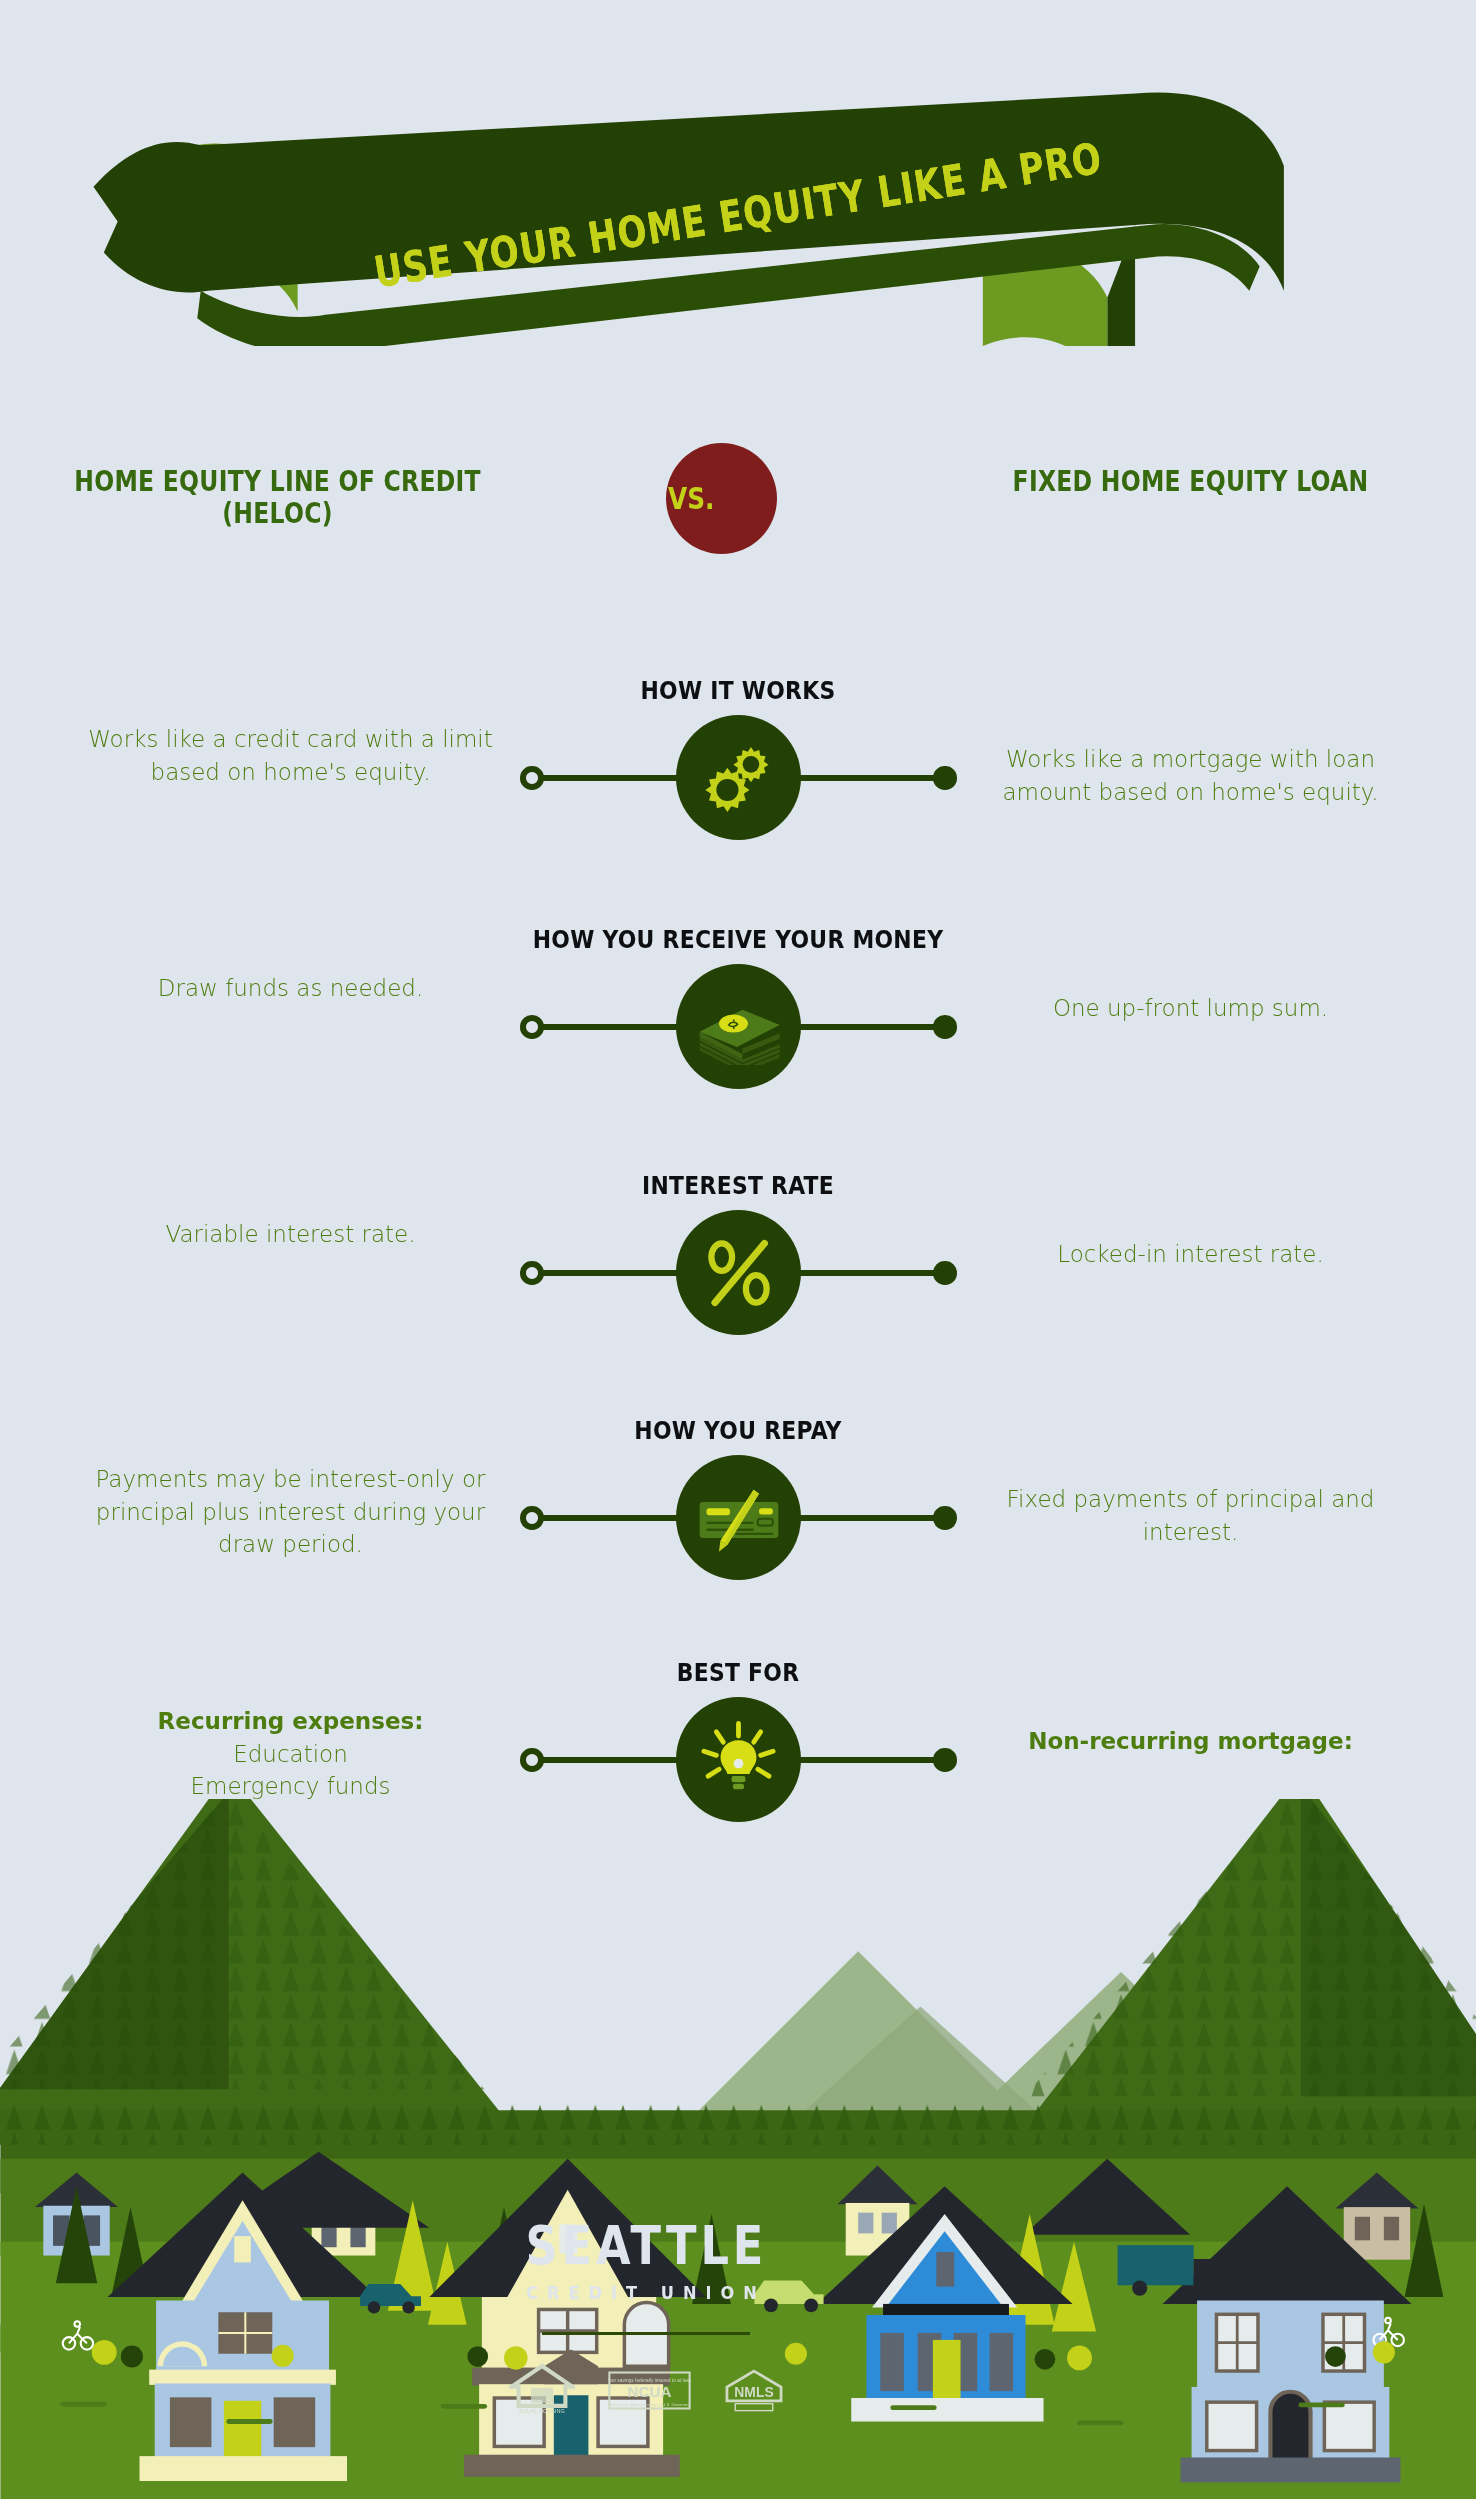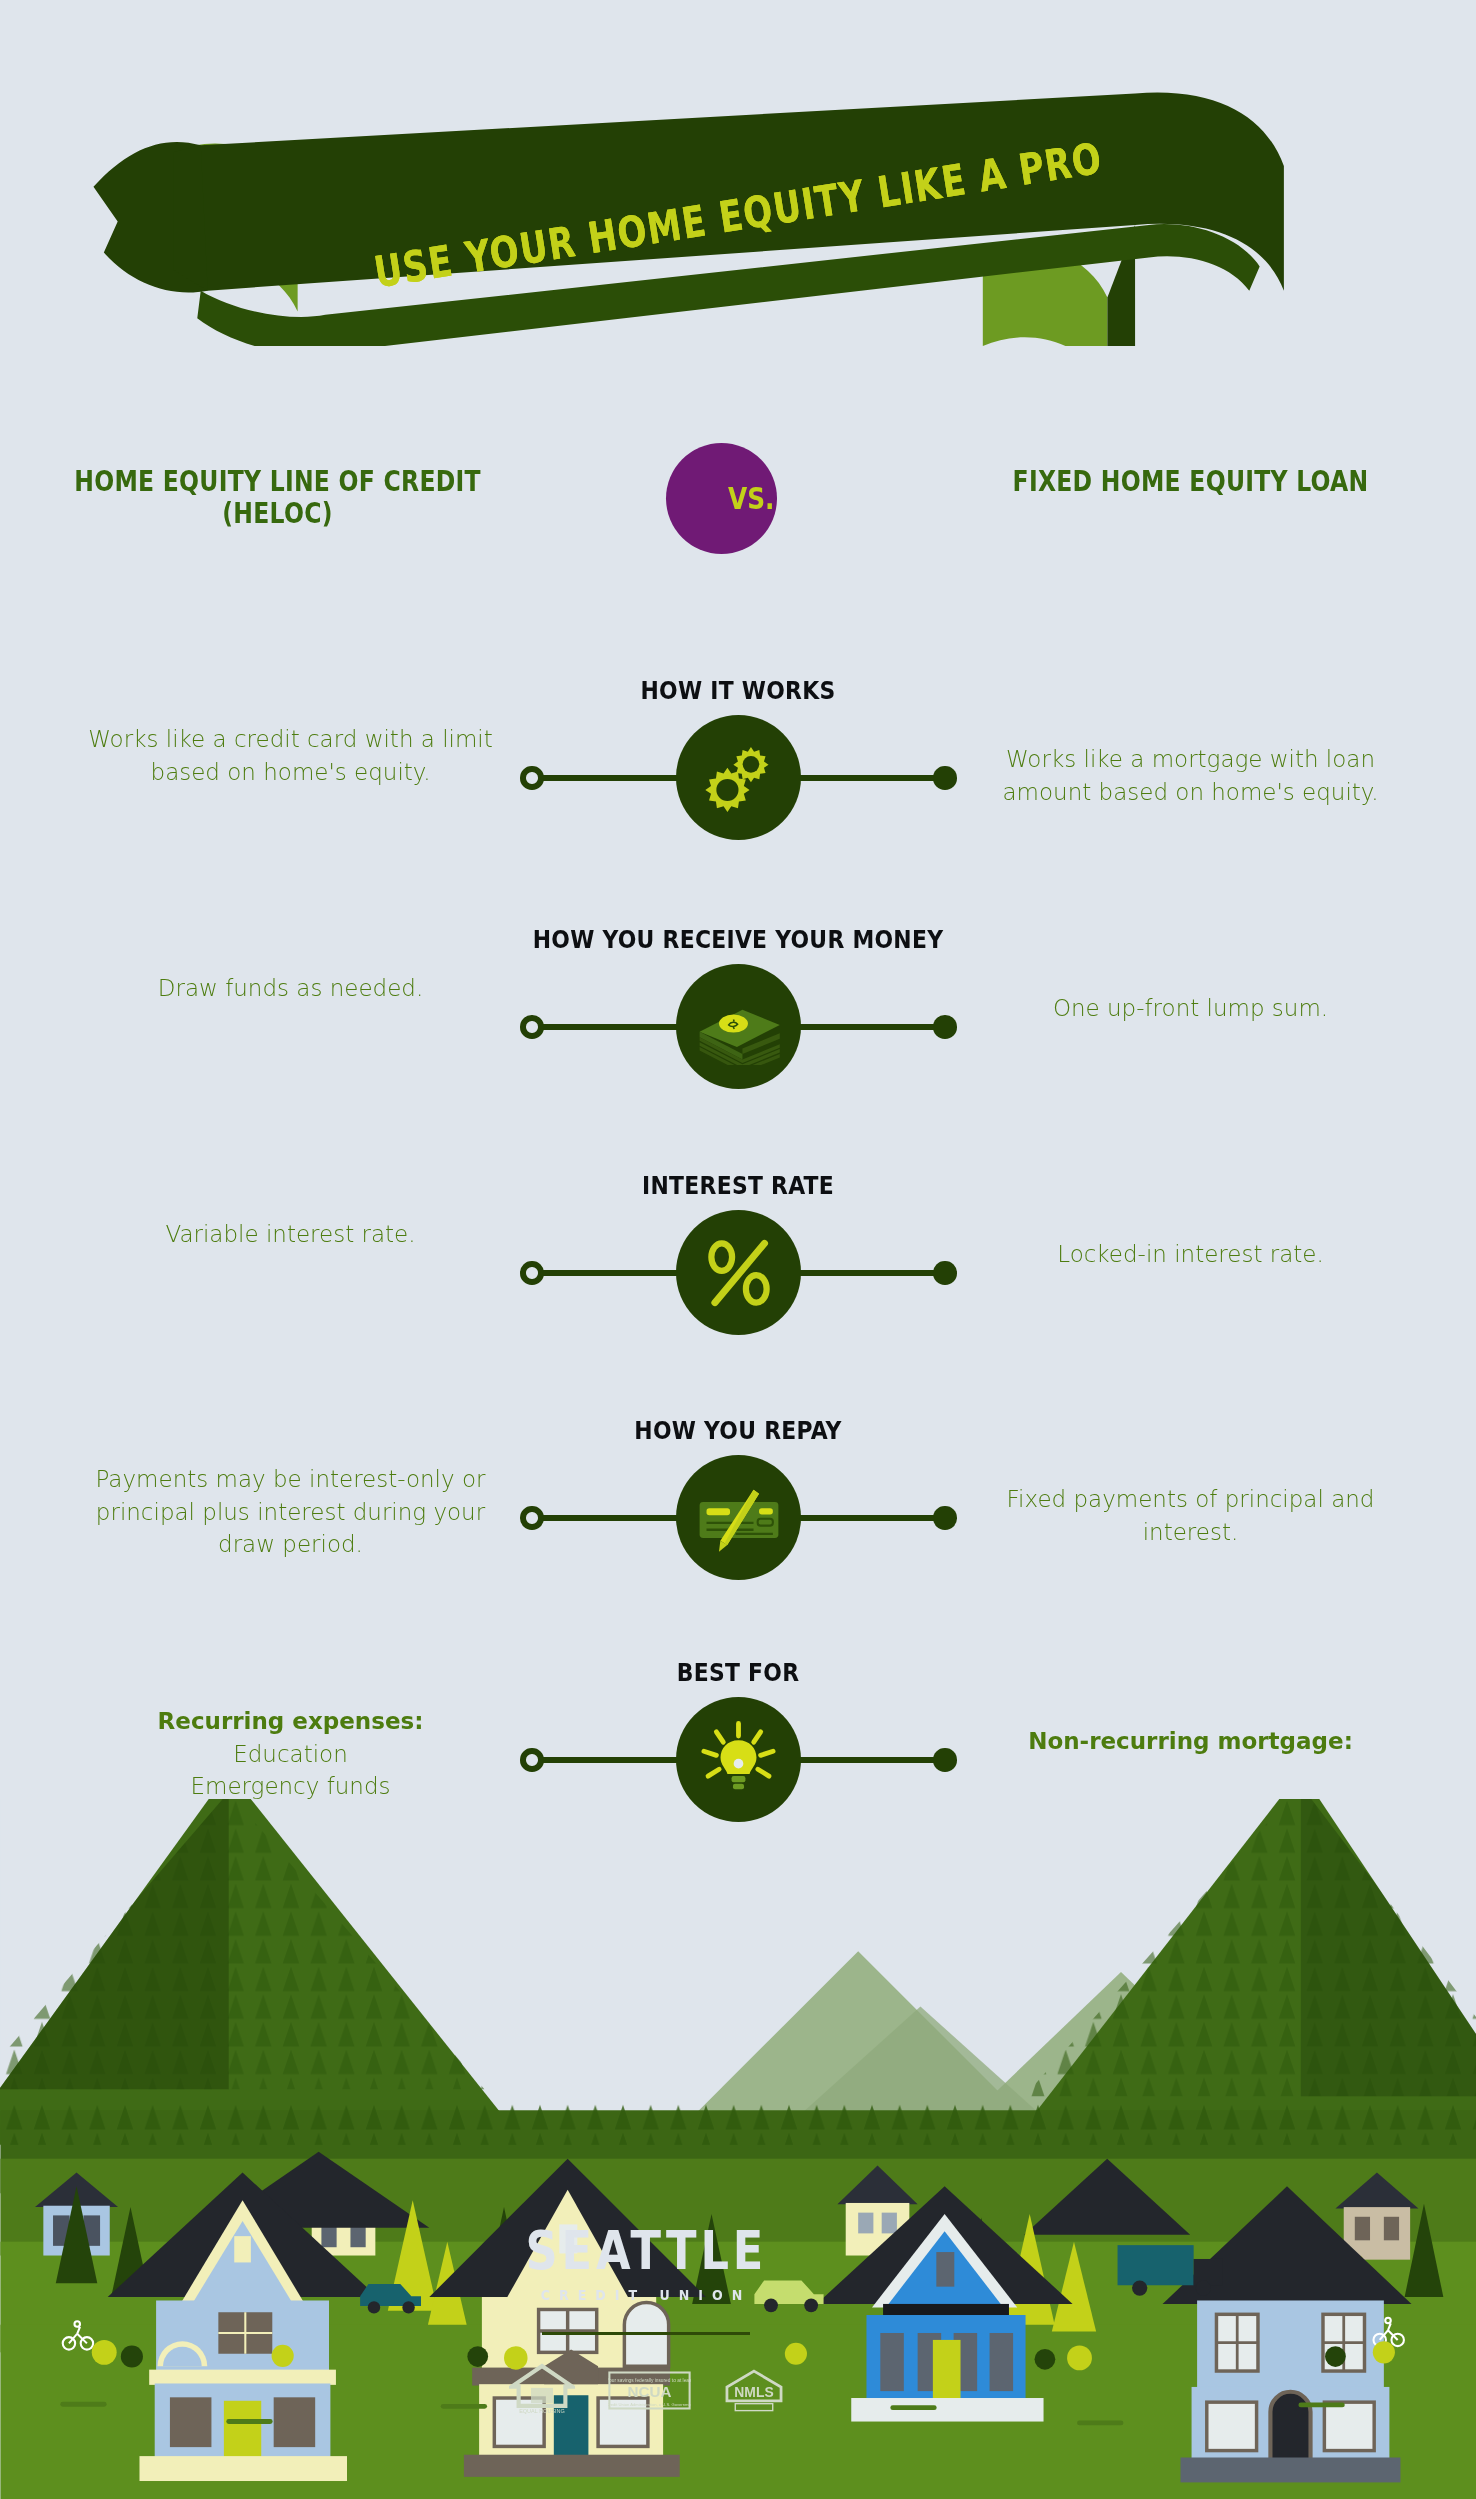--- a/index.html
+++ b/index.html
@@ -28,21 +28,21 @@
   .colhead{
     position:absolute;top:465px;
     font-family:"DejaVu Sans Condensed","Liberation Sans Narrow","Liberation Sans",sans-serif;
     font-weight:bold;font-size:29px;line-height:1.12;letter-spacing:0.3px;
     color:#37690e;text-align:center;transform:scaleX(.9);
   }
   .colhead.left{left:42px;width:471px;}
   .colhead.right{left:955px;width:471px;}
   .vs-circle{
     position:absolute;left:666px;top:443px;width:111px;height:111px;border-radius:50%;
-    background:#701a75;display:flex;align-items:center;justify-content:flex-end;
+    background:#7f1d1d;display:flex;align-items:center;justify-content:flex-start;
   }
   .vs-circle span{
     font-family:"DejaVu Sans Condensed","Liberation Sans Narrow","Liberation Sans",sans-serif;
     font-weight:bold;font-size:30px;color:#c3d119;transform:scaleX(.92);
   }
   
   .row{position:absolute;left:0;width:1477px;}
   .row-head{
     position:absolute;left:392px;top:0;width:692px;text-align:center;
     font-family:"DejaVu Sans Condensed","Liberation Sans Narrow","Liberation Sans",sans-serif;
@@ -77,21 +77,21 @@
   .scene{position:absolute;left:0;top:1799px;width:1477px;height:700px;overflow:hidden;}
   
   .logo{position:absolute;left:0;bottom:83px;width:1292px;text-align:center;}
   .logo .brand{
     font-family:"DejaVu Sans Condensed","Liberation Sans Narrow","Liberation Sans",sans-serif;
     font-weight:bold;font-size:54px;letter-spacing:4.2px;color:#dfe5ec;transform:scaleX(.92);
     display:inline-block;
   }
   .logo .sub{
     font-family:"DejaVu Sans Condensed","Liberation Sans Narrow","Liberation Sans",sans-serif;
-    font-weight:bold;font-size:14px;letter-spacing:9px;color:#dfe5ec;margin-top:4.2px;
+    font-weight:bold;font-size:18px;letter-spacing:9px;color:#dfe5ec;margin-top:4.2px;
   }
   .logo .rule{width:208px;height:3.5px;background:#2e4a08;margin:29px auto 0;}
   .badges{margin-top:28px;display:flex;justify-content:center;align-items:center;gap:33px;}
 </style>
 </head>
 <body>
 
 <div id="page">
 
   <div class="ribbon-wrap">

